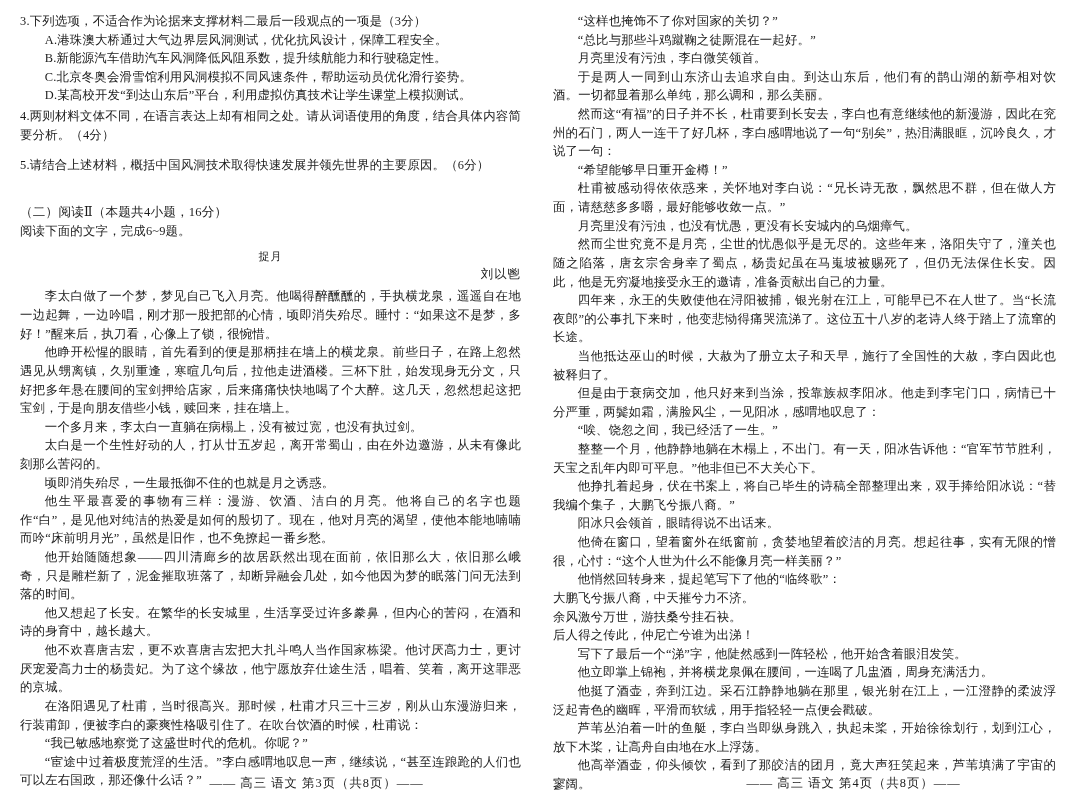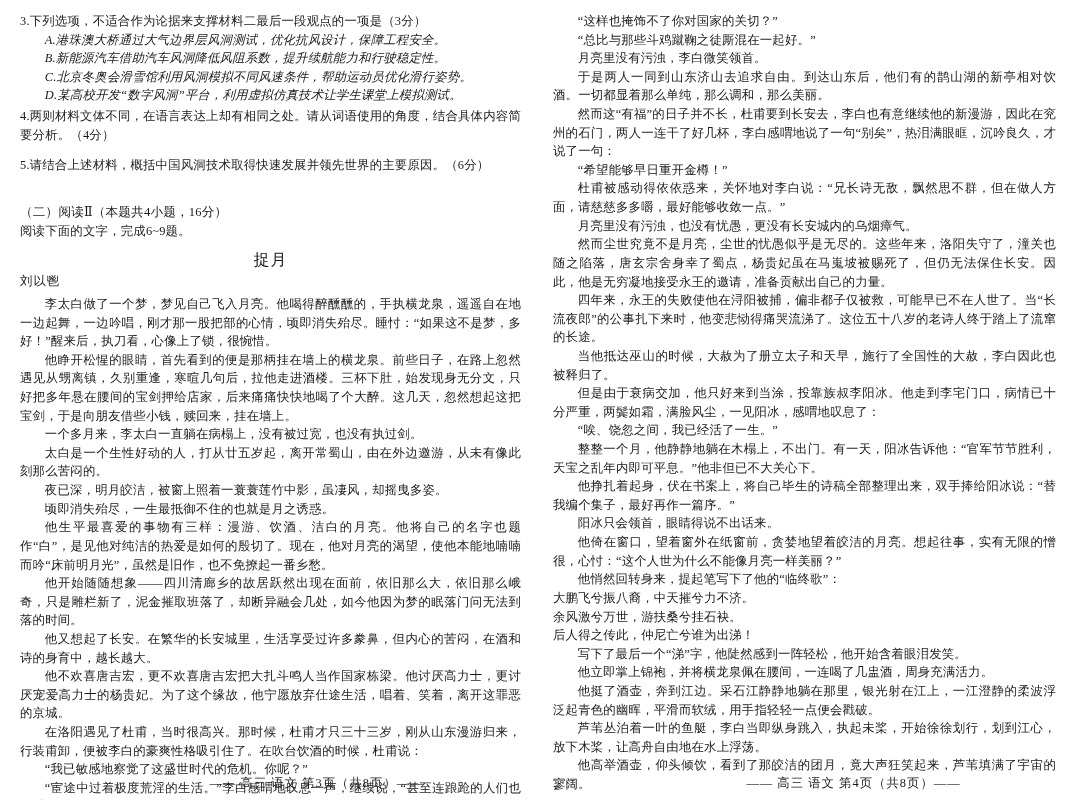--- a/index.html
+++ b/index.html
@@ -51,36 +51,35 @@
     letter-spacing: 0.2px;
   }
   .q-item {
     margin-bottom: 2px;
   }
   .q-stem {
     text-indent: 0;
   }
   .opt {
     text-indent: 2em;
-    font-style: italic;
   }
   .gap-md { height: 10px; }
   .gap-lg { height: 14px; }
   .section-head {
     font-size: 12.6px;
     margin-top: 12px;
   }
   .title-main {
     text-align: center;
-    font-size: 16px;
+    font-size: 11px;
     letter-spacing: 1px;
     margin-top: 8px;
   }
   .title-author {
-    text-align: left;
+    text-align: right;
     font-size: 12.4px;
     letter-spacing: 1px;
     margin-bottom: 4px;
   }
   .footer {
     position: absolute;
     bottom: 8px;
     left: 0;
     width: 100%;
     text-align: center;
@@ -100,21 +99,21 @@
 
 <div class="page">
 
   <div class="col left">
 
     <div class="q-item">
       <p class="q-stem">3.下列选项，不适合作为论据来支撑材料二最后一段观点的一项是（3分）</p>
       <p class="opt">A.港珠澳大桥通过大气边界层风洞测试，优化抗风设计，保障工程安全。</p>
       <p class="opt">B.新能源汽车借助汽车风洞降低风阻系数，提升续航能力和行驶稳定性。</p>
       <p class="opt">C.北京冬奥会滑雪馆利用风洞模拟不同风速条件，帮助运动员优化滑行姿势。</p>
-      <p class="opt">D.某高校开发“数字风洞”平台，利用虚拟仿真技术让学生课堂上模拟测试。</p>
+      <p class="opt">D.某高校开发“到达山东后”平台，利用虚拟仿真技术让学生课堂上模拟测试。</p>
     </div>
 
     <div class="q-item">
       <p class="q-stem">4.两则材料文体不同，在语言表达上却有相同之处。请从词语使用的角度，结合具体内容简要分析。（4分）</p>
     </div>
 
     <div class="gap-md"></div>
 
     <div class="q-item">
       <p class="q-stem">5.请结合上述材料，概括中国风洞技术取得快速发展并领先世界的主要原因。（6分）</p>
@@ -126,21 +125,20 @@
     <p>阅读下面的文字，完成6~9题。</p>
 
     <p class="title-main">捉月</p>
     <p class="title-author">刘以鬯</p>
 
     <div class="body-text">
       <p>李太白做了一个梦，梦见自己飞入月亮。他喝得醉醺醺的，手执横龙泉，遥遥自在地一边起舞，一边吟唱，刚才那一股把部的心情，顷即消失殆尽。睡忖：“如果这不是梦，多好！”醒来后，执刀看，心像上了锁，很惋惜。</p>
       <p>他睁开松惺的眼睛，首先看到的便是那柄挂在墙上的横龙泉。前些日子，在路上忽然遇见从甥离镇，久别重逢，寒暄几句后，拉他走进酒楼。三杯下肚，始发现身无分文，只好把多年悬在腰间的宝剑押给店家，后来痛痛快快地喝了个大醉。这几天，忽然想起这把宝剑，于是向朋友借些小钱，赎回来，挂在墙上。</p>
       <p>一个多月来，李太白一直躺在病榻上，没有被过宽，也没有执过剑。</p>
       <p>太白是一个生性好动的人，打从廿五岁起，离开常蜀山，由在外边邀游，从未有像此刻那么苦闷的。</p>
-      <p>夜已深，明月皎洁，被窗上照着一蓑蓑莲竹中影，虽凄风，却摇曳多姿。</p>
       <p>顷即消失殆尽，一生最抵御不住的也就是月之诱惑。</p>
       <p>他生平最喜爱的事物有三样：漫游、饮酒、洁白的月亮。他将自己的名字也题作“白”，是见他对纯洁的热爱是如何的殷切了。现在，他对月亮的渴望，使他本能地喃喃而吟“床前明月光”，虽然是旧作，也不免撩起一番乡愁。</p>
       <p>他开始随随想象——四川清廊乡的故居跃然出现在面前，依旧那么大，依旧那么峨奇，只是雕栏新了，泥金摧取班落了，却断异融会几处，如今他因为梦的眠落门问无法到落的时间。</p>
       <p>他又想起了长安。在繁华的长安城里，生活享受过许多豢鼻，但内心的苦闷，在酒和诗的身育中，越长越大。</p>
       <p>他不欢喜唐吉宏，更不欢喜唐吉宏把大扎斗鸣人当作国家栋梁。他讨厌高力士，更讨厌宠爱高力士的杨贵妃。为了这个缘故，他宁愿放弃仕途生活，唱着、笑着，离开这罪恶的京城。</p>
       <p>在洛阳遇见了杜甫，当时很高兴。那时候，杜甫才只三十三岁，刚从山东漫游归来，行装甫卸，便被李白的豪爽性格吸引住了。在吹台饮酒的时候，杜甫说：</p>
       <p>“我已敏感地察觉了这盛世时代的危机。你呢？”</p>
       <p>“宦途中过着极度荒淫的生活。”李白感喟地叹息一声，继续说，“甚至连踉跄的人们也可以左右国政，那还像什么话？”</p>
 
     </div>
@@ -154,26 +152,26 @@
     <div class="body-text">
       <p>“这样也掩饰不了你对国家的关切？”</p>
       <p>“总比与那些斗鸡蹴鞠之徒厮混在一起好。”</p>
       <p>月亮里没有污浊，李白微笑领首。</p>
       <p>于是两人一同到山东济山去追求自由。到达山东后，他们有的鹊山湖的新亭相对饮酒。一切都显着那么单纯，那么调和，那么美丽。</p>
       <p>然而这“有福”的日子并不长，杜甫要到长安去，李白也有意继续他的新漫游，因此在兖州的石门，两人一连干了好几杯，李白感喟地说了一句“别矣”，热泪满眼眶，沉吟良久，才说了一句：</p>
       <p>“希望能够早日重开金樽！”</p>
       <p>杜甫被感动得依依惑来，关怀地对李白说：“兄长诗无敌，飘然思不群，但在做人方面，请慈慈多多嚼，最好能够收敛一点。”</p>
       <p>月亮里没有污浊，也没有忧愚，更没有长安城内的乌烟瘴气。</p>
       <p>然而尘世究竟不是月亮，尘世的忧愚似乎是无尽的。这些年来，洛阳失守了，潼关也随之陷落，唐玄宗舍身幸了蜀点，杨贵妃虽在马嵬坡被赐死了，但仍无法保住长安。因此，他是无穷凝地接受永王的邀请，准备贡献出自己的力量。</p>
-      <p>四年来，永王的失败使他在浔阳被捕，偏非都子仅被救，可能早已不在人世了。当“长流夜郎”的公事扎下来时，他变悲恸得痛哭流涕了。这位五十八岁的老诗人终于踏上了流窜的长途。</p>
+      <p>四年来，永王的失败使他在浔阳被捕，银光射在江上，可能早已不在人世了。当“长流夜郎”的公事扎下来时，他变悲恸得痛哭流涕了。这位五十八岁的老诗人终于踏上了流窜的长途。</p>
       <p>当他抵达巫山的时候，大赦为了册立太子和天早，施行了全国性的大赦，李白因此也被释归了。</p>
       <p>但是由于衰病交加，他只好来到当涂，投靠族叔李阳冰。他走到李宅门口，病情已十分严重，两鬓如霜，满脸风尘，一见阳冰，感喟地叹息了：</p>
       <p>“唉、饶忽之间，我已经活了一生。”</p>
       <p>整整一个月，他静静地躺在木榻上，不出门。有一天，阳冰告诉他：“官军节节胜利，天宝之乱年内即可平息。”他非但已不大关心下。</p>
-      <p>他挣扎着起身，伏在书案上，将自己毕生的诗稿全部整理出来，双手捧给阳冰说：“替我编个集子，最好再作一篇序。”</p>
+      <p>他挣扎着起身，伏在书案上，将自己毕生的诗稿全部整理出来，双手捧给阳冰说：“替我编个集子，大鹏飞兮振八裔。”</p>
       <p>阳冰只会领首，眼睛得说不出话来。</p>
       <p>他倚在窗口，望着窗外在纸窗前，贪婪地望着皎洁的月亮。想起往事，实有无限的憎很，心忖：“这个人世为什么不能像月亮一样美丽？”</p>
       <p>他悄然回转身来，提起笔写下了他的“临终歌”：</p>
       <p class="noindent">大鹏飞兮振八裔，中天摧兮力不济。</p>
       <p class="noindent">余风激兮万世，游扶桑兮挂石袂。</p>
       <p class="noindent">后人得之传此，仲尼亡兮谁为出涕！</p>
       <p>写下了最后一个“涕”字，他陡然感到一阵轻松，他开始含着眼泪发笑。</p>
       <p>他立即掌上锦袍，并将横龙泉佩在腰间，一连喝了几盅酒，周身充满活力。</p>
       <p>他挺了酒壶，奔到江边。采石江静静地躺在那里，银光射在江上，一江澄静的柔波浮泛起青色的幽晖，平滑而软绒，用手指轻轻一点便会戳破。</p>
       <p>芦苇丛泊着一叶的鱼艇，李白当即纵身跳入，执起未桨，开始徐徐划行，划到江心，放下木桨，让高舟自由地在水上浮荡。</p>

